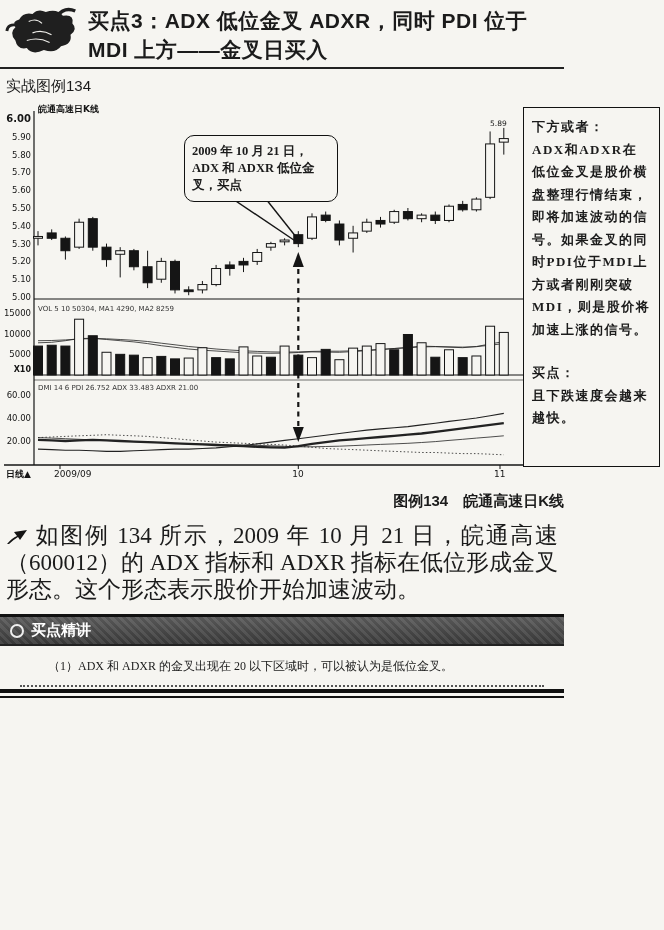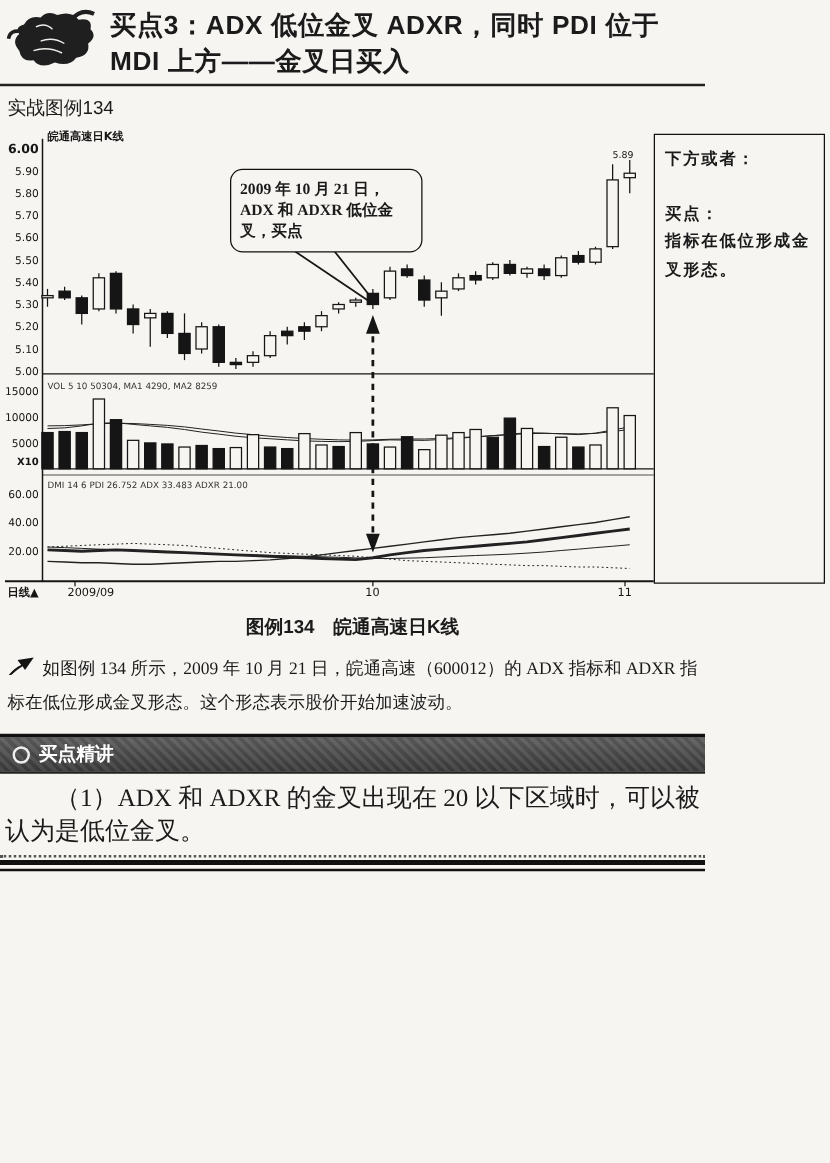--- a/index.html
+++ b/index.html
@@ -19,34 +19,34 @@
   #chart-svg{position:absolute;left:0;top:0}
   #chart-svg text{font-family:"DejaVu Sans",sans-serif}
   .callout{position:absolute;left:180px;top:36px;width:138px;border:1.5px solid #111;
            border-radius:10px;background:#f6f5f1;padding:7px 7px;font-size:12.5px;
            line-height:17px;z-index:2;font-weight:600}
   .sidebar{position:absolute;left:519px;top:8px;width:137px;height:360px;border:1.5px solid #111;
            background:#f6f5f1;padding:8px 8px;box-sizing:border-box;font-size:13px;
            line-height:22.5px;font-weight:600;letter-spacing:1.5px;z-index:3}
   .sb-gap{height:21px}
   
-  .caption{text-align:center;font-family:"Liberation Sans",sans-serif;font-weight:bold;
+  .caption{text-align:right;font-family:"Liberation Sans",sans-serif;font-weight:bold;
            font-size:15px;margin:13px 0 11px}
-  .para{font-size:14px;line-height:27px;margin:0 6px;text-align:justify}
+  .para{font-size:23px;line-height:27px;margin:0 6px;text-align:justify}
   .para.indent{text-indent:2em}
   .pmark{display:inline-block;width:22px;height:16px;margin-right:6px;vertical-align:-2px}
   
   .hl-band{margin-top:11px;border-top:3px solid #111;border-bottom:2px solid #222;
            background:linear-gradient(#606060,#383838);
            background-image:repeating-linear-gradient(45deg,rgba(255,255,255,.07) 0 3px,rgba(0,0,0,.05) 3px 6px),linear-gradient(#5c5c5c,#3a3a3a);
            color:#fff;font-family:Liberation Serif, serif;font-weight:bold;font-size:15px;
            padding:4px 10px;display:flex;align-items:center;gap:7px}
   .ring{width:10px;height:10px;border:2px solid #eee;border-radius:50%;flex:none}
   .points{margin-top:2px}
-  .point{font-size:20px;line-height:26px;margin:0 0;padding:5px 4px 6px;
+  .point{font-size:12px;line-height:26px;margin:0 20px;padding:5px 4px 6px;
          border-bottom:2px dotted #555;text-indent:2em;text-align:justify}
   .point.last{border-bottom:none;padding-bottom:4px}
   .bottom-rule{border-top:4px solid #111;border-bottom:2px solid #111;height:3px;margin:2px 0 0}
 </style>
 </head>
 <body>
 
 <div class="page">
 
   <div class="hdr">
@@ -213,23 +213,24 @@
         <line x1="254" y1="90" x2="295.3" y2="142" stroke="#151515" stroke-width="1.4"></line>
         <path d="M294.3 153 L288.8 168 L299.8 168 Z" fill="#151515"></path>
         <line x1="294.3" y1="170" x2="294.3" y2="328" stroke="#151515" stroke-width="2.2" stroke-dasharray="5 4.5"></line>
         <path d="M294.3 343 L288.8 328 L299.8 328 Z" fill="#151515"></path>
       </svg>
     <div class="callout">
       <span>2009 年 10 月 21 日，ADX 和 ADXR 低位金叉，买点</span>
     </div>
     <div class="sidebar">
       <div>下方或者：</div>
+      <div>ADX和ADXR在低位金叉是股价横盘整理行情结束，即将加速波动的信号。如果金叉的同时PDI位于MDI上方或者刚刚突破MDI，则是股价将加速上涨的信号。</div>
       <div class="sb-gap"></div>
       <div>买点：</div>
-      <div>指标在低位形成金叉形态。</div>
+      <div>且下跌速度会越来越快。</div>
     </div>
   </div>
 
   <div class="caption">图例134　皖通高速日K线</div>
 
   <p class="para"><span class="pmark"><svg viewBox="0 0 22 16" width="22" height="16">
           <path d="M1 15 Q6 9 11 7 L8 3 L21 1 L14 11 L12 8 Q7 11 3 15 Z" fill="#141414"></path>
         </svg></span><span>如图例 134 所示，2009 年 10 月 21 日，皖通高速（600012）的 ADX 指标和 ADXR 指标在低位形成金叉形态。这个形态表示股价开始加速波动。</span></p>
 
   <div class="hl-band">

